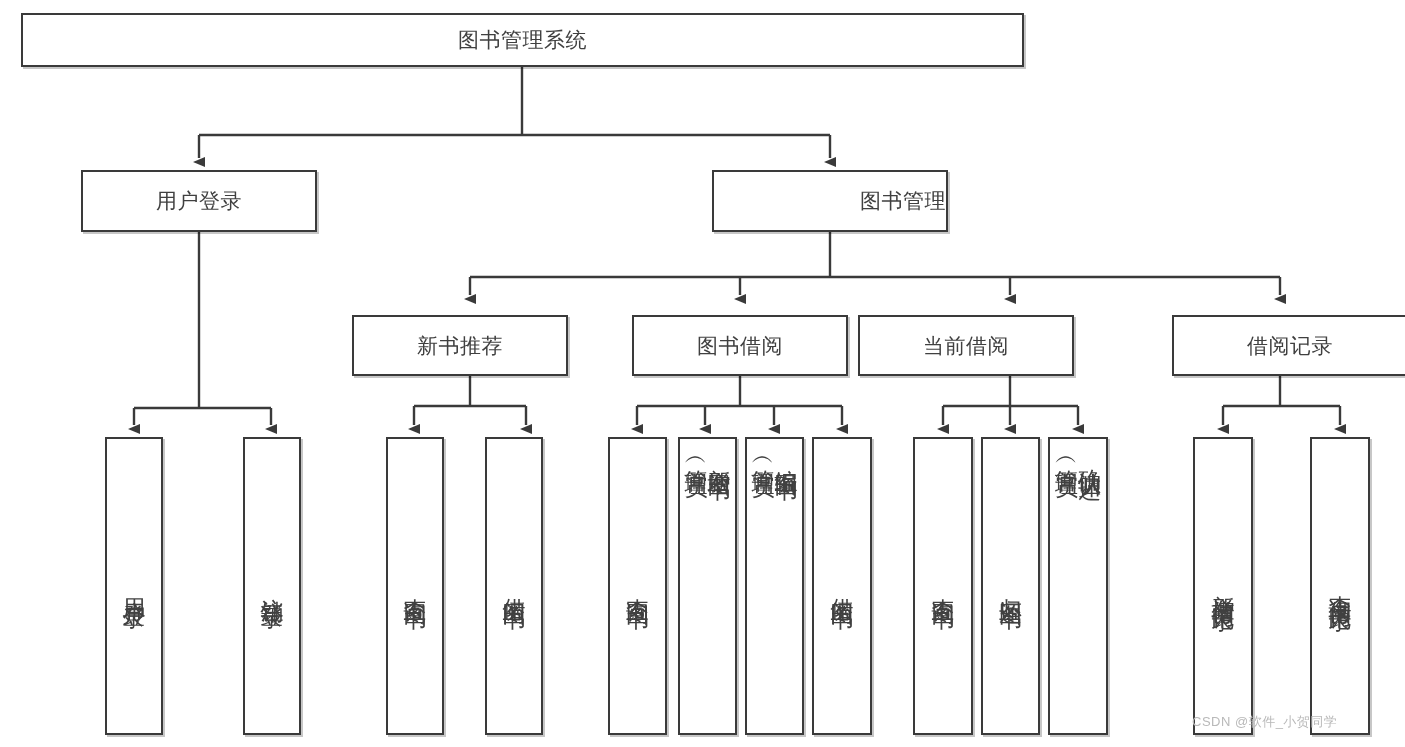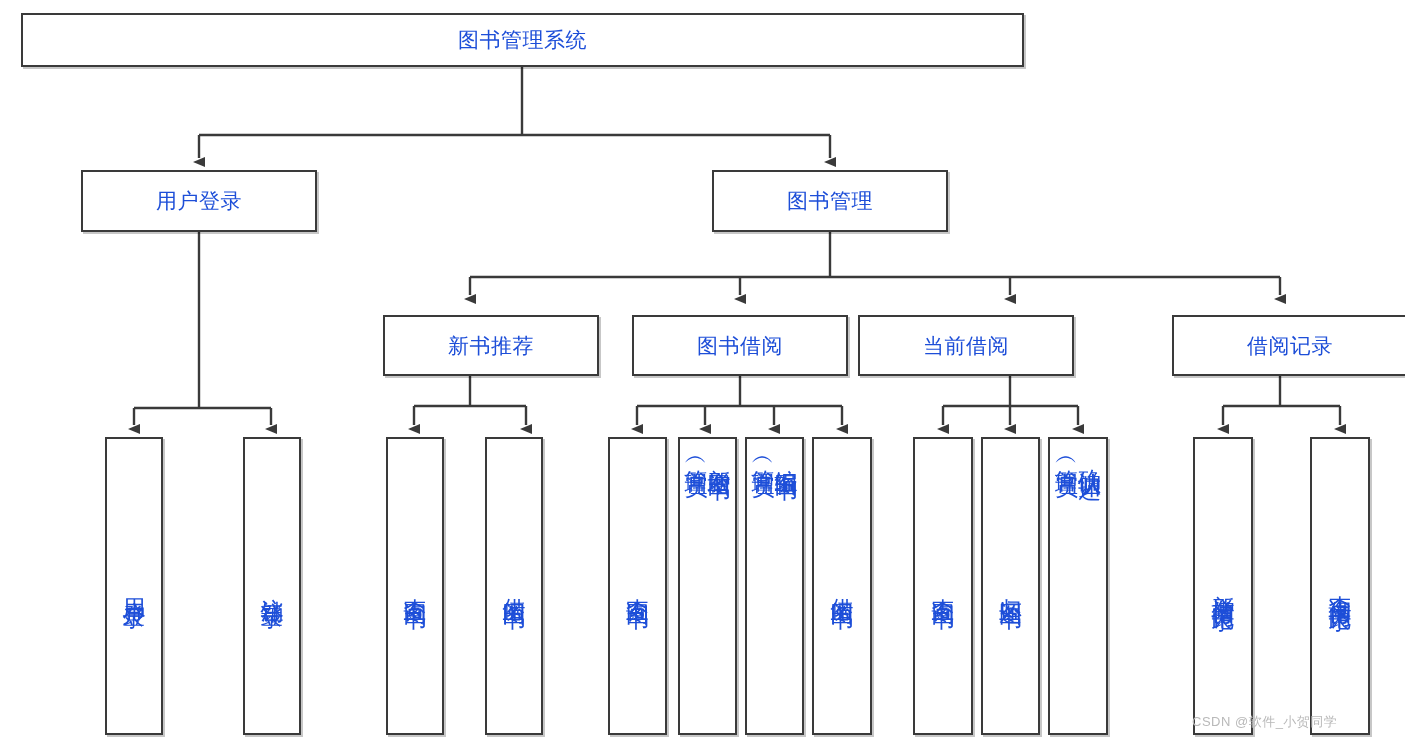--- a/index.html
+++ b/index.html
@@ -27,21 +27,21 @@
   }
   .node {
     position: absolute;
     box-sizing: border-box;
     border: 2px solid #3a3a3a;
     background: #ffffff;
     box-shadow: 2px 2px 0 rgba(0,0,0,0.22);
     display: flex;
     align-items: center;
     justify-content: center;
-    color: #1d4ed8;
+    color: #404040;
   }
   .node .lbl {
     display: block;
     text-align: center;
     line-height: 1.12;
     white-space: pre;
   }
   .node.horiz .lbl {
     font-size: 21px;
     letter-spacing: 0.5px;
@@ -127,25 +127,25 @@
     </g>
   </svg>
 
   <div class="node horiz" style="left:21px; top:13px; width:1003px; height:54px;">
     <span class="lbl">图书管理系统</span>
   </div>
 
   <div class="node horiz" style="left:81px; top:170px; width:236px; height:62px;">
     <span class="lbl">用户登录</span>
   </div>
-  <div class="node horiz" style="left:712px; top:170px; width:236px; height:62px;">
+  <div class="node horiz" style="left:712px; top:170px; width:236px; height:62px;justify-content:flex-end;">
     <span class="lbl">图书管理</span>
   </div>
 
-  <div class="node horiz" style="left:383px; top:315px; width:216px; height:61px;">
+  <div class="node horiz" style="left:352px; top:315px; width:216px; height:61px;">
     <span class="lbl">新书推荐</span>
   </div>
   <div class="node horiz" style="left:632px; top:315px; width:216px; height:61px;">
     <span class="lbl">图书借阅</span>
   </div>
   <div class="node horiz" style="left:858px; top:315px; width:216px; height:61px;">
     <span class="lbl">当前借阅</span>
   </div>
   <div class="node horiz" style="left:1172px; top:315px; width:236px; height:61px;">
     <span class="lbl">借阅记录</span>

